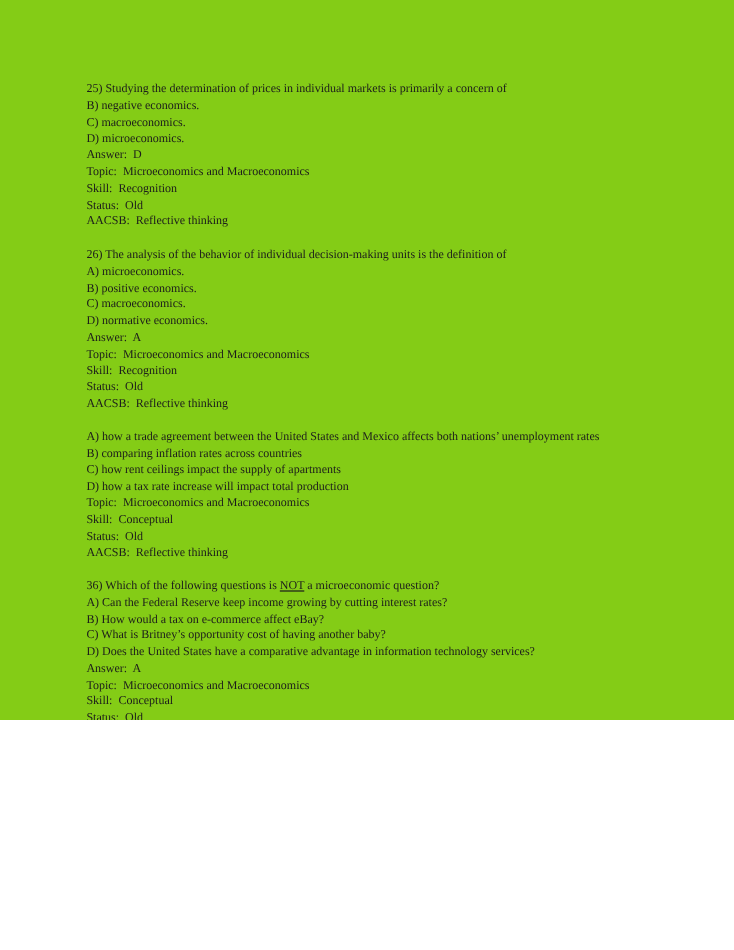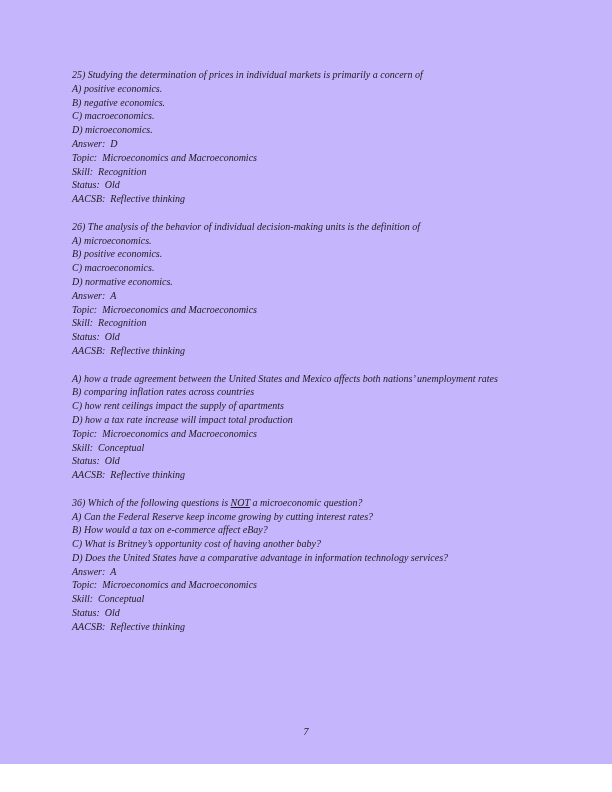--- a/index.html
+++ b/index.html
@@ -9,24 +9,23 @@
   }
   body {
     width: 612px;
     height: 792px;
     font-family: "Liberation Serif", serif;
     color: #1c1c1c;
   }
   .page {
     position: relative;
     width: 612px;
-    height: 764px;
-    background: #c4b5fd;
+    height: 600px;
+    background: #84cc16;
     overflow: hidden;
-    font-style: italic;
   }
   .content {
     position: absolute;
     top: 68px;
     left: 72px;
     width: 470px;
     font-size: 10px;
     line-height: 13.8px;
   }
   .qblock {
@@ -82,21 +81,20 @@
   }
 </style>
 </head>
 <body>
 
 <div class="page">
   <div class="content">
 
     <div class="qblock">
       <div class="line">25) Studying the determination of prices in individual markets is primarily a concern of</div>
-      <div class="line">A) positive economics.</div>
       <div class="line">B) negative economics.</div>
       <div class="line">C) macroeconomics.</div>
       <div class="line">D) microeconomics.</div>
       <div class="line meta">Answer:  D</div>
       <div class="line meta">Topic:  Microeconomics and Macroeconomics</div>
       <div class="line meta">Skill:  Recognition</div>
       <div class="line meta">Status:  Old</div>
       <div class="line meta">AACSB:  Reflective thinking</div>
     </div>
 

